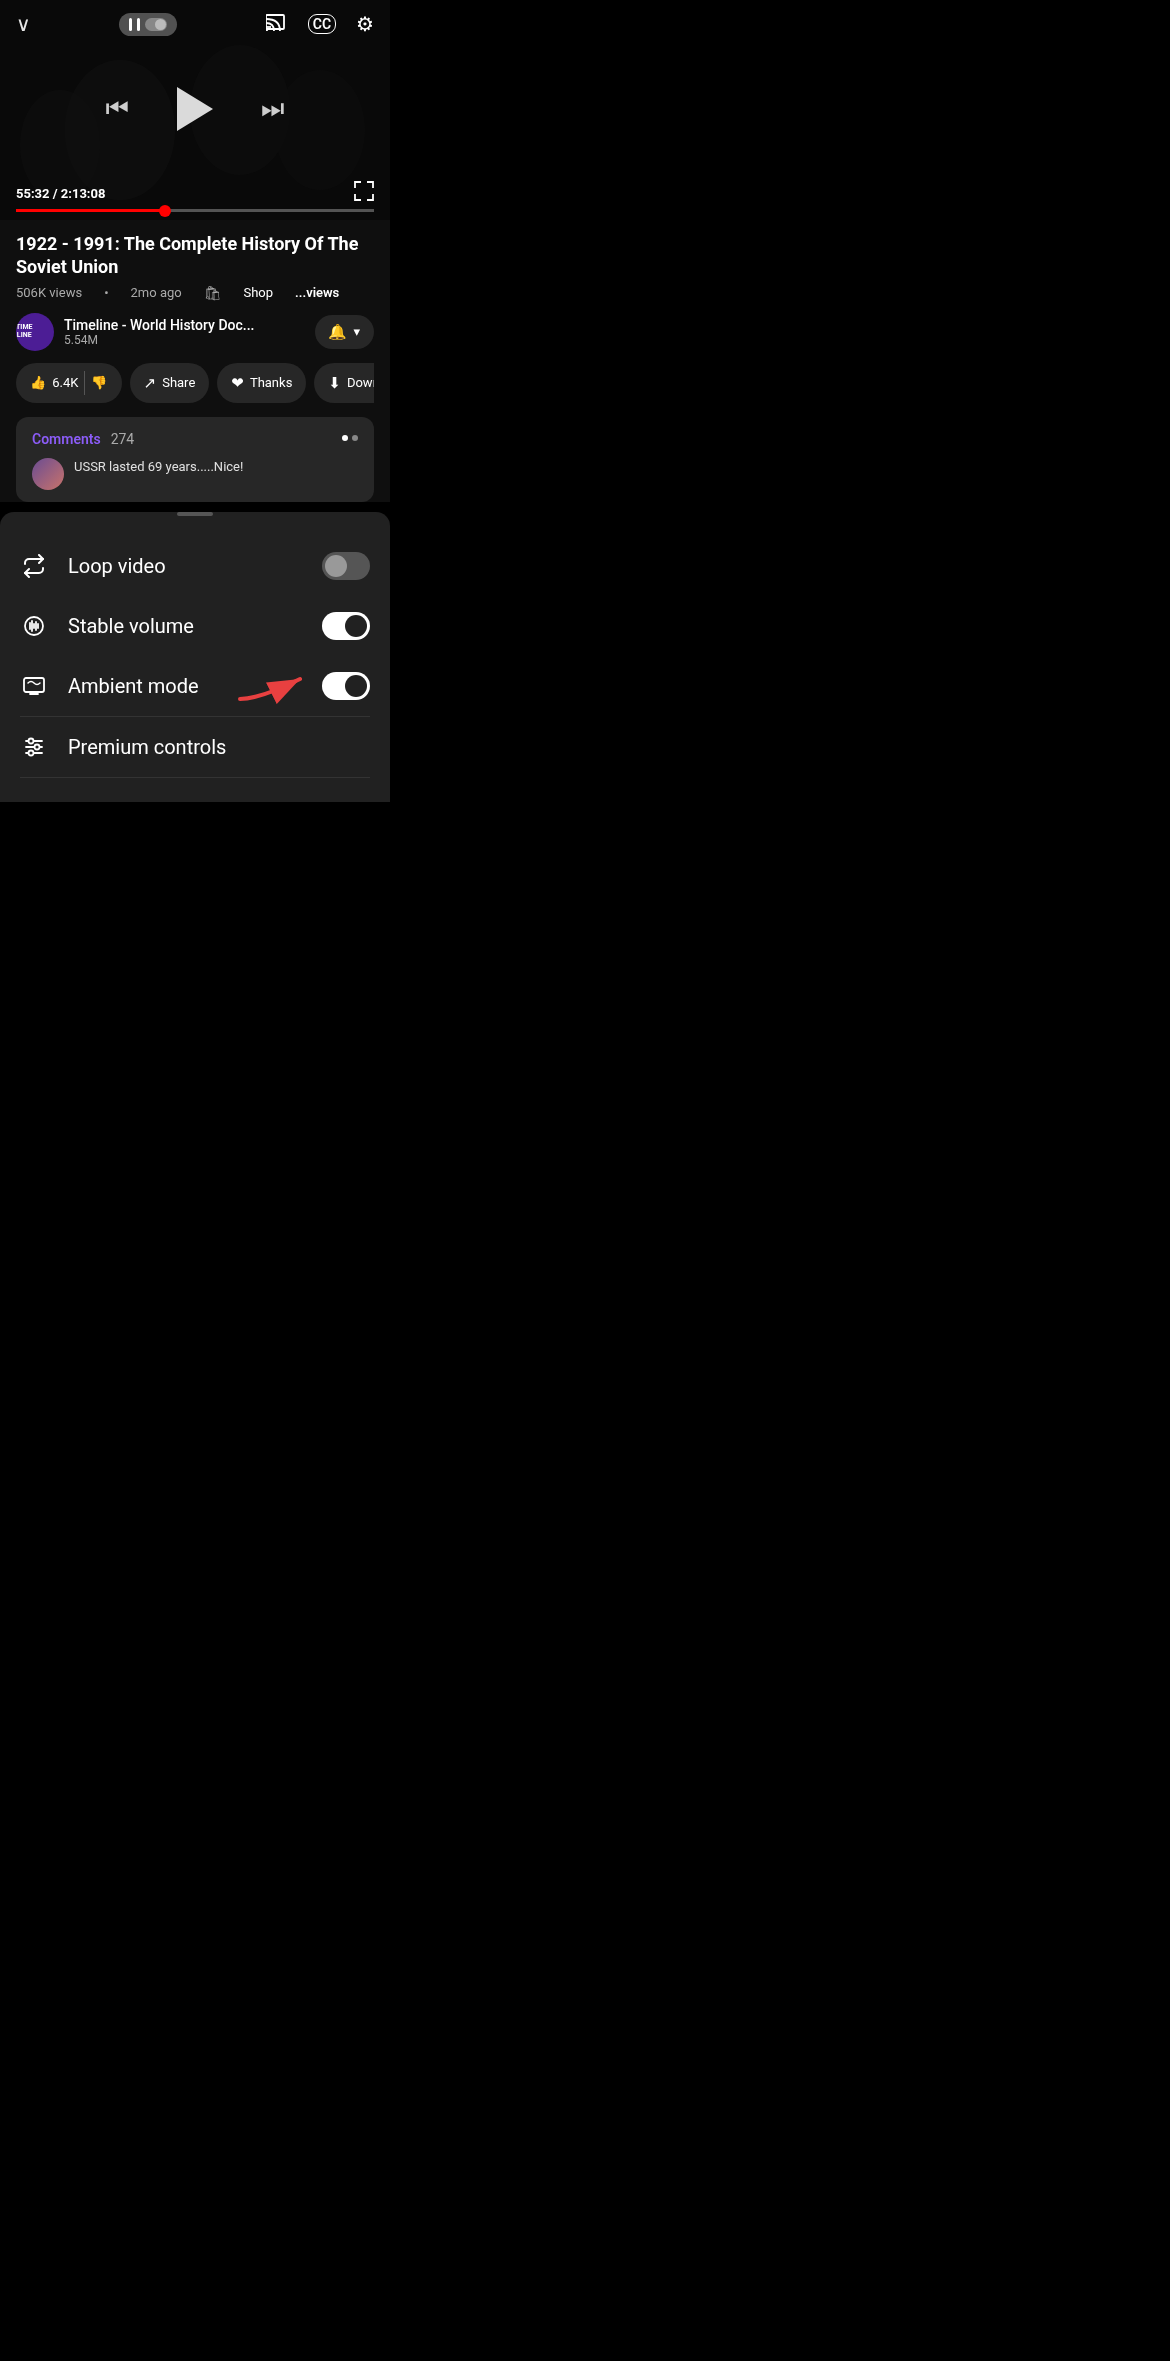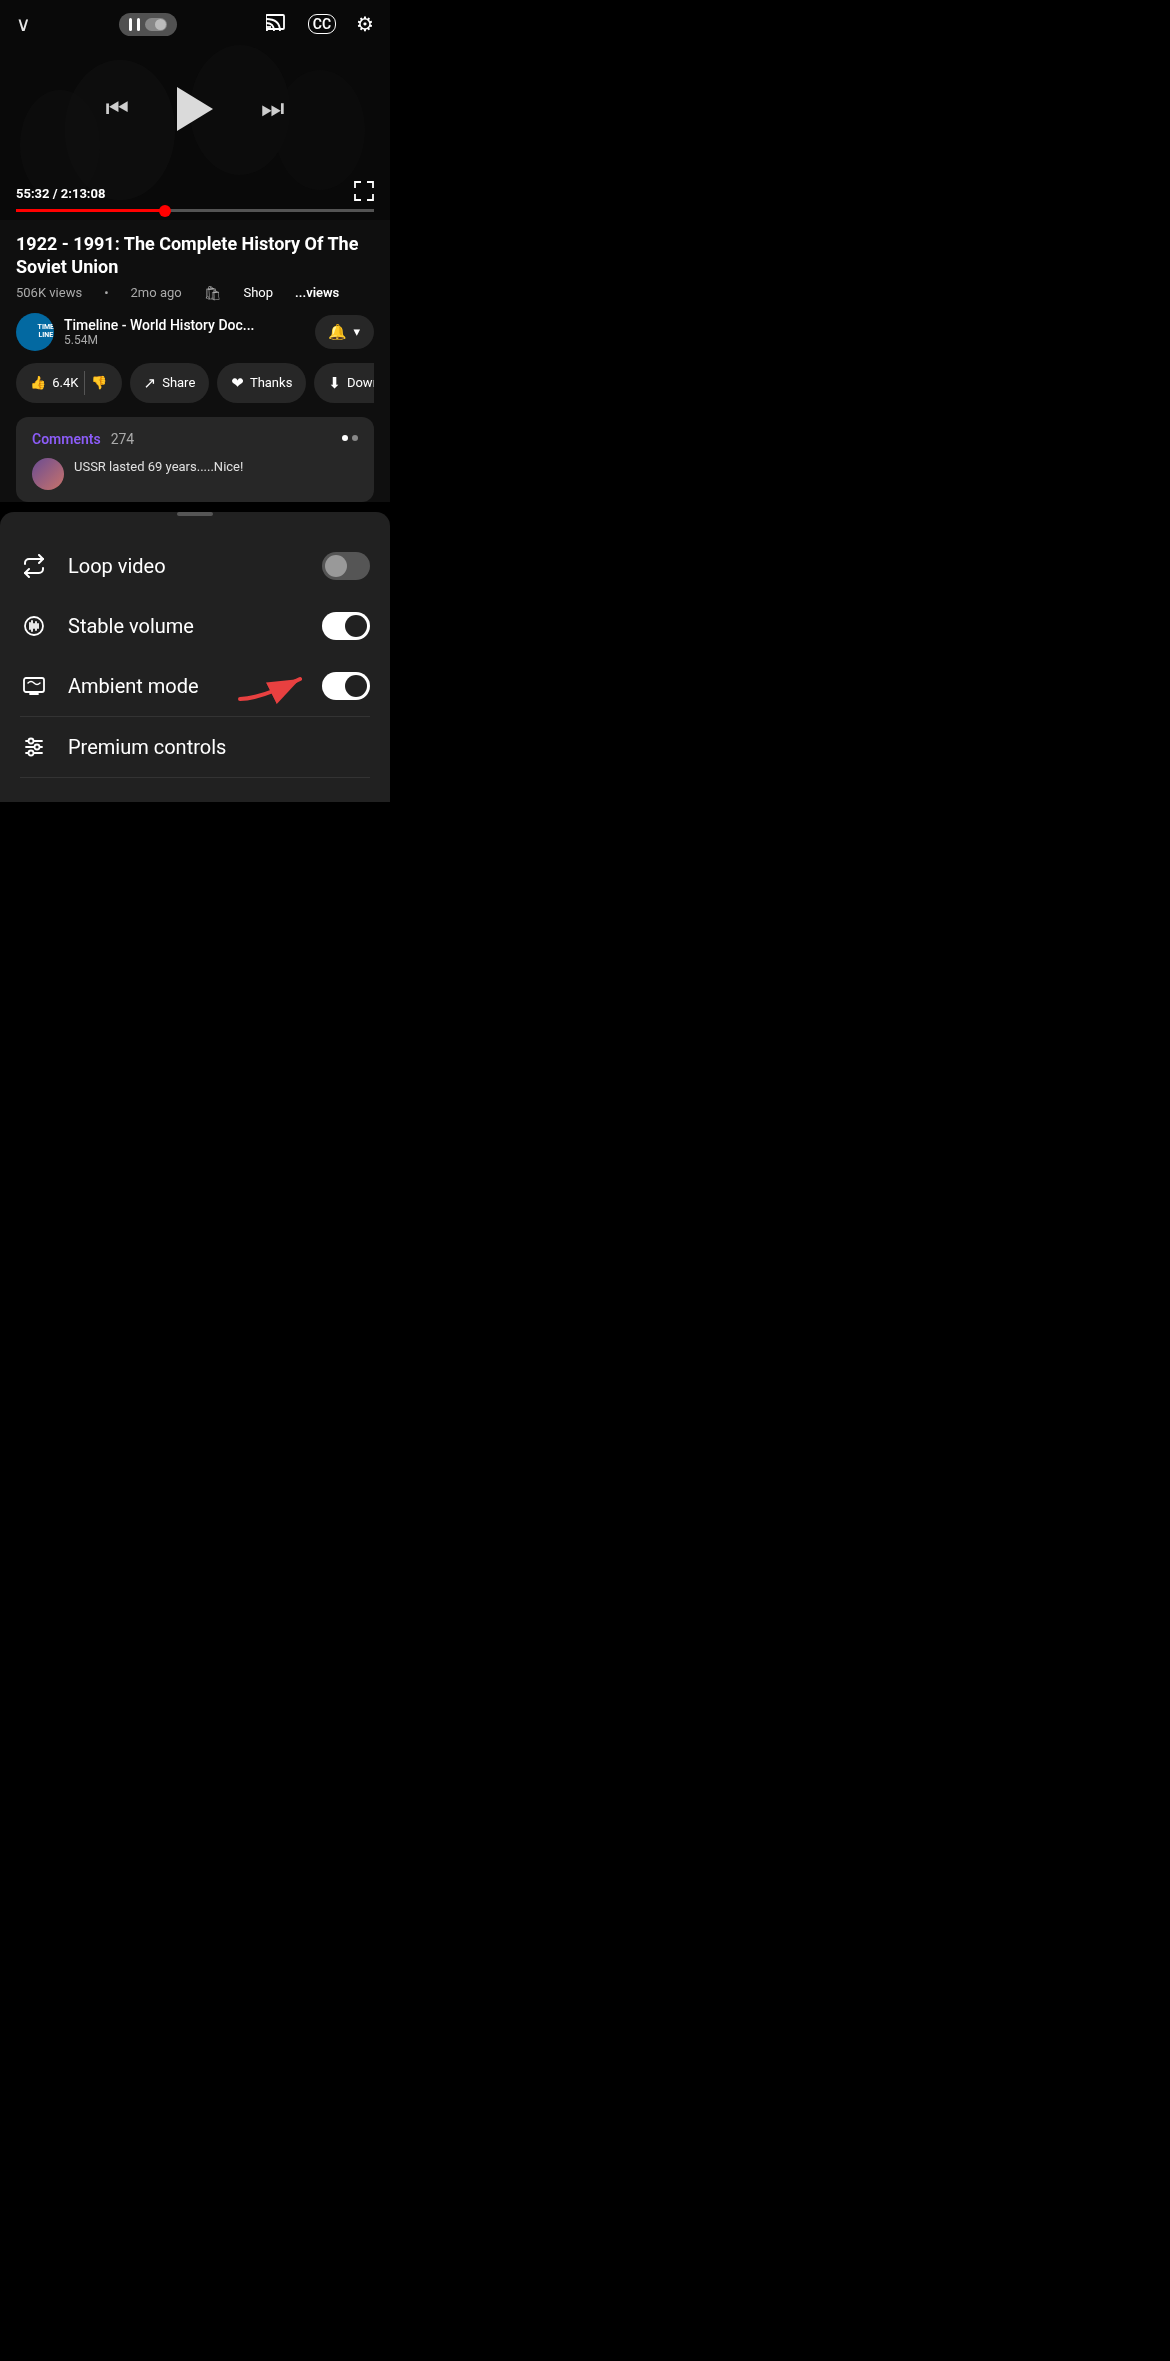--- a/index.html
+++ b/index.html
@@ -136,24 +136,24 @@
     }
     .channel-left {
       display: flex;
       align-items: center;
       gap: 10px;
     }
     .channel-avatar {
       width: 38px;
       height: 38px;
       border-radius: 50%;
-      background: #0369a1;
-      display: flex;
-      align-items: center;
-      justify-content: flex-end;
+      background: #4c1d95;
+      display: flex;
+      align-items: center;
+      justify-content: flex-start;
       font-size: 9px;
       color: #fff;
       font-weight: 600;
       overflow: hidden;
     }
     .channel-name {
       font-size: 14px;
       font-weight: 500;
       color: #fff;
     }

